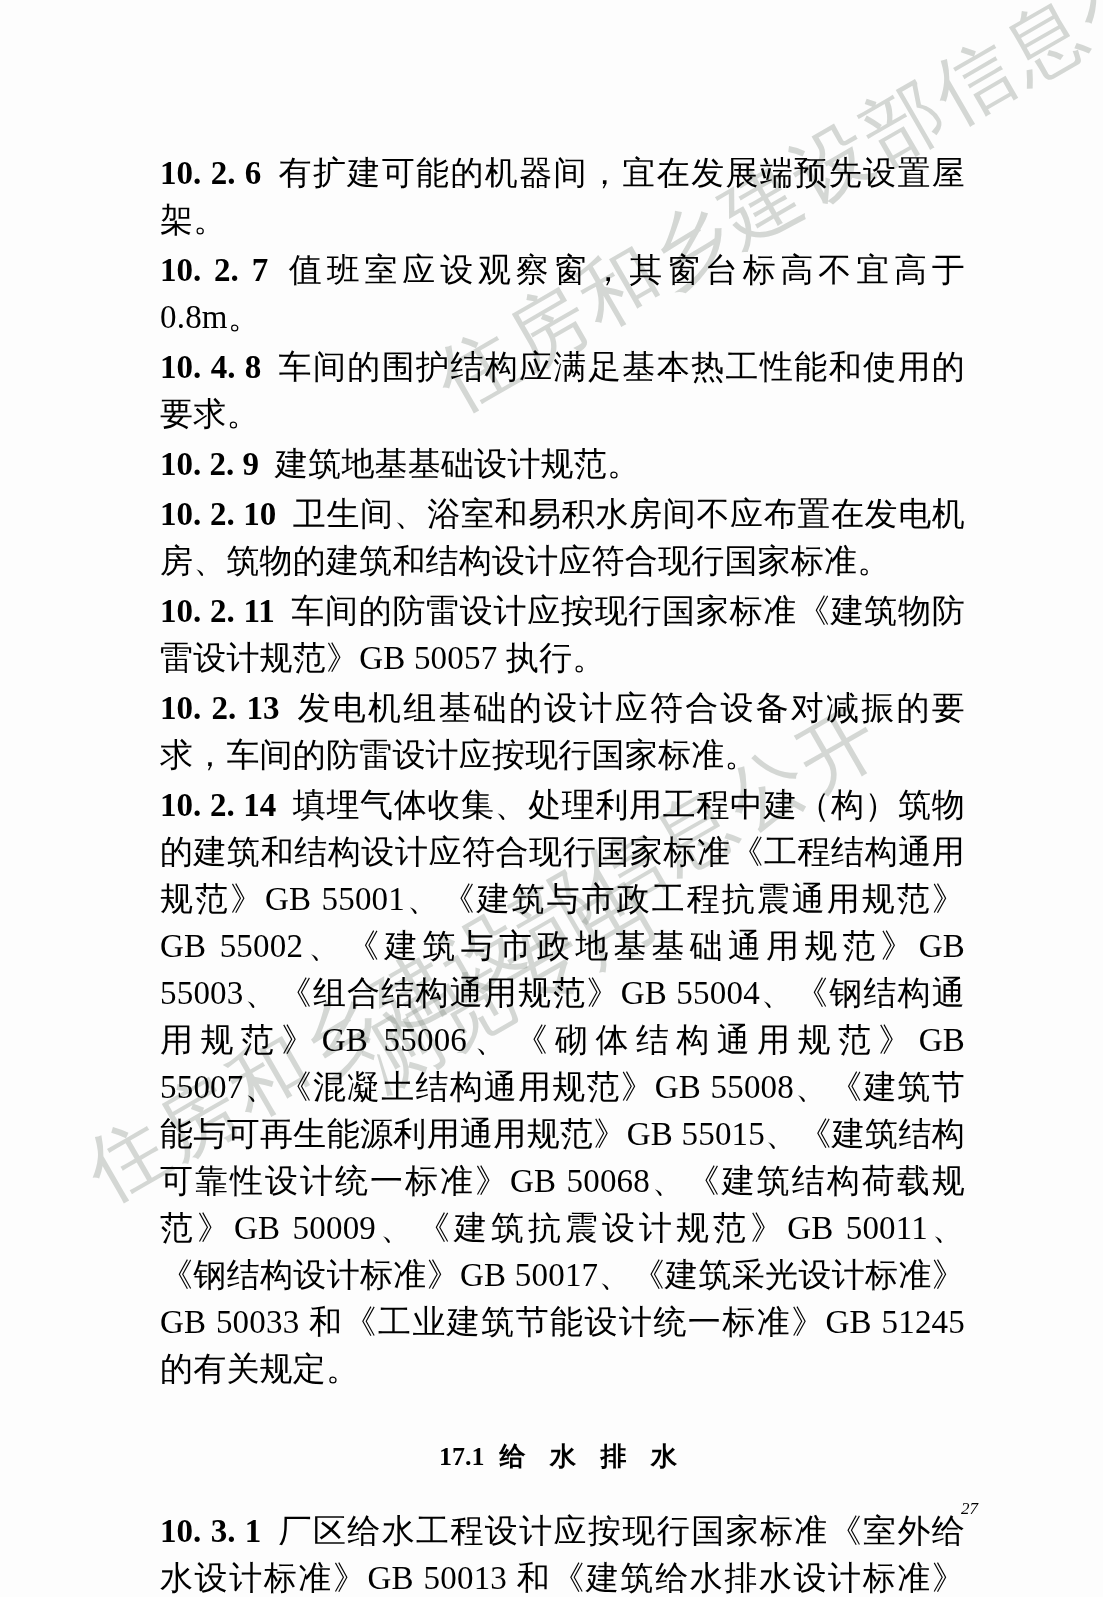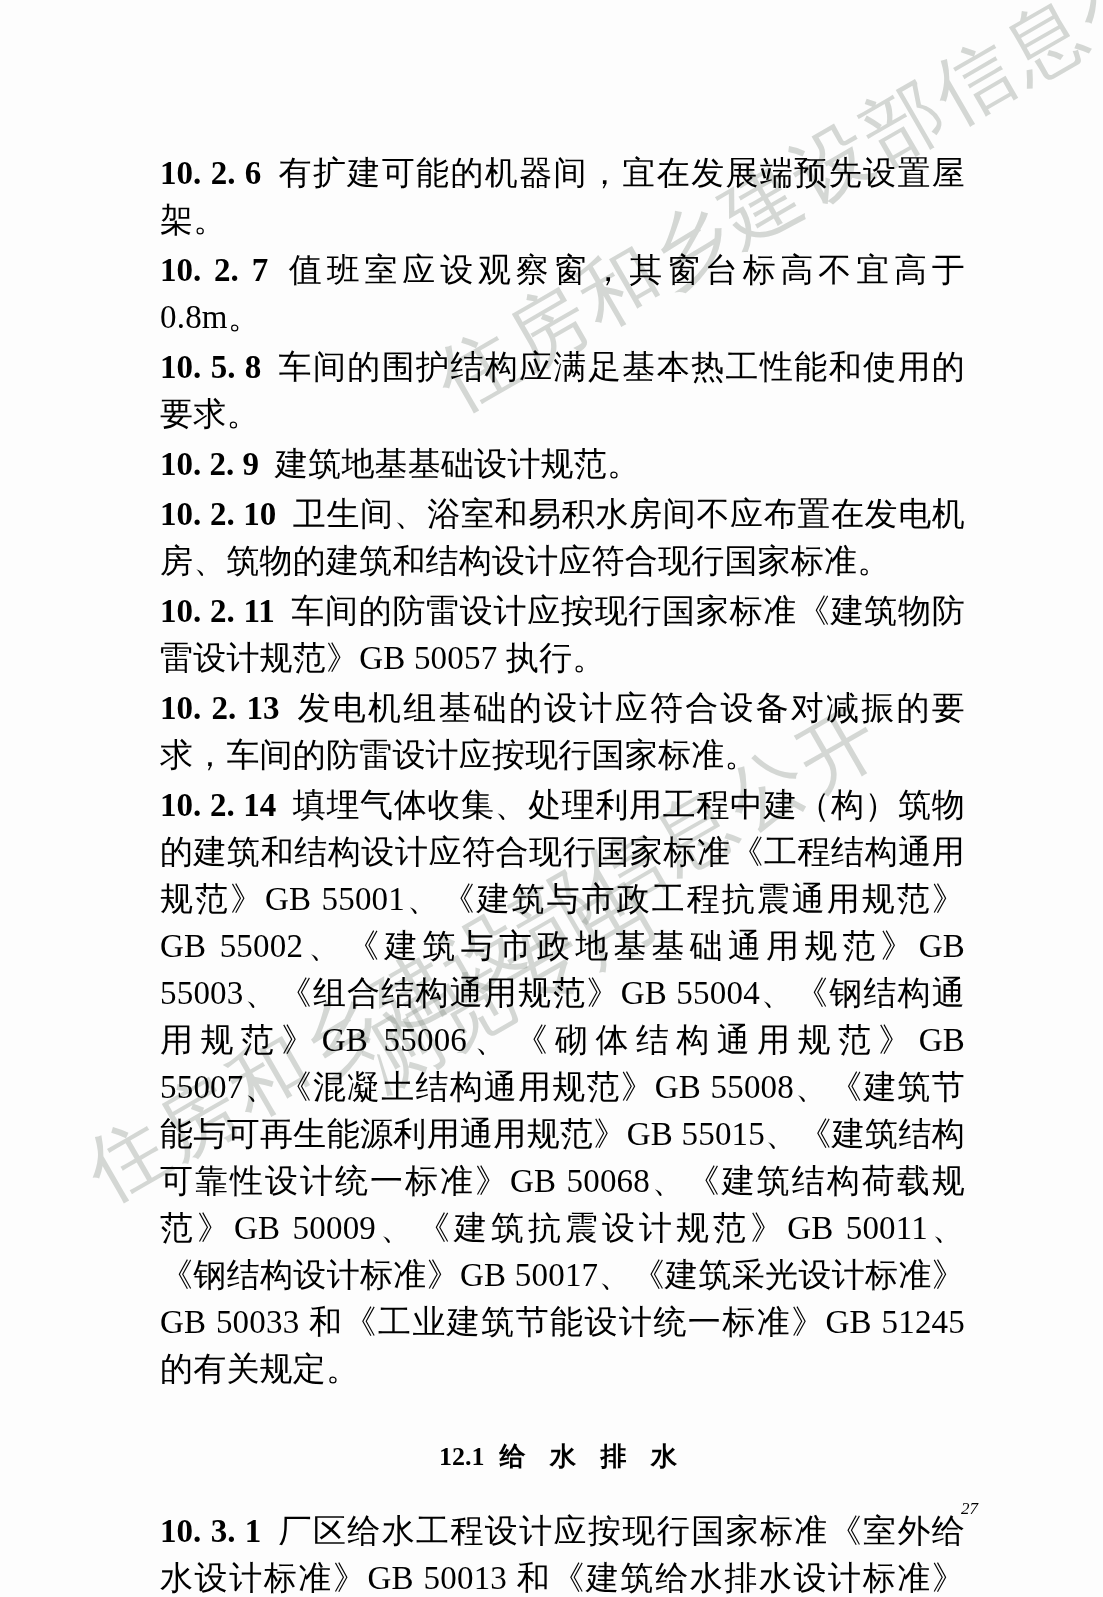--- a/index.html
+++ b/index.html
@@ -107,21 +107,21 @@
 
     <p class="para">
       <span class="num">10. 2. 6</span><span class="gap"></span><span>有扩建可能的机器间，宜在发展端预先设置屋架。</span>
     </p>
 
     <p class="para">
       <span class="num">10. 2. 7</span><span class="gap"></span><span>值班室应设观察窗，其窗台标高不宜高于 0.8m。</span>
     </p>
 
     <p class="para">
-      <span class="num">10. 5. 8</span><span class="gap"></span><span>车间的围护结构应满足基本热工性能和使用的要求。</span>
+      <span class="num">10. 4. 8</span><span class="gap"></span><span>车间的围护结构应满足基本热工性能和使用的要求。</span>
     </p>
 
     <p class="para">
       <span class="num">10. 2. 9</span><span class="gap"></span><span>建筑地基基础设计规范。</span>
     </p>
 
     <p class="para long">
       <span class="num">10. 2. 10</span><span class="gap"></span><span>卫生间、浴室和易积水房间不应布置在发电机房、筑物的建筑和结构设计应符合现行国家标准。</span>
     </p>
 
@@ -132,21 +132,21 @@
 
     <p class="para long">
       <span class="num">10. 2. 13</span><span class="gap"></span><span>发电机组基础的设计应符合设备对减振的要求，车间的防雷设计应按现行国家标准。</span>
     </p>
 
     <p class="para long">
       <span class="num">10. 2. 14</span><span class="gap"></span><span>填埋气体收集、处理利用工程中建（构）筑物的建筑和结构设计应符合现行国家标准《工程结构通用规范》GB 55001、《建筑与市政工程抗震通用规范》GB 55002、《建筑与市政地基基础通用规范》GB 55003、《组合结构通用规范》GB 55004、《钢结构通用规范》GB 55006、《砌体结构通用规范》GB 55007、《混凝土结构通用规范》GB 55008、《建筑节能与可再生能源利用通用规范》GB 55015、《建筑结构可靠性设计统一标准》GB 50068、《建筑结构荷载规范》GB 50009、《建筑抗震设计规范》GB 50011、《钢结构设计标准》GB 50017、《建筑采光设计标准》GB 50033 和《工业建筑节能设计统一标准》GB 51245的有关规定。</span>
     </p>
 
     <div class="section-title">
-      <span class="sec-num">12.1</span><span class="sec-name">给 水 排 水</span>
+      <span class="sec-num">17.1</span><span class="sec-name">给 水 排 水</span>
     </div>
 
     <p class="para long">
       <span class="num">10. 3. 1</span><span class="gap"></span><span>厂区给水工程设计应按现行国家标准《室外给水设计标准》GB 50013 和《建筑给水排水设计标准》GB 50015 执行，并应符合现行国家标准《建筑给水排水与节水通用规范》GB 55020 的有关规定。</span>
     </p>
 
   </div>
 
   <div class="page-number">27</div>
 

